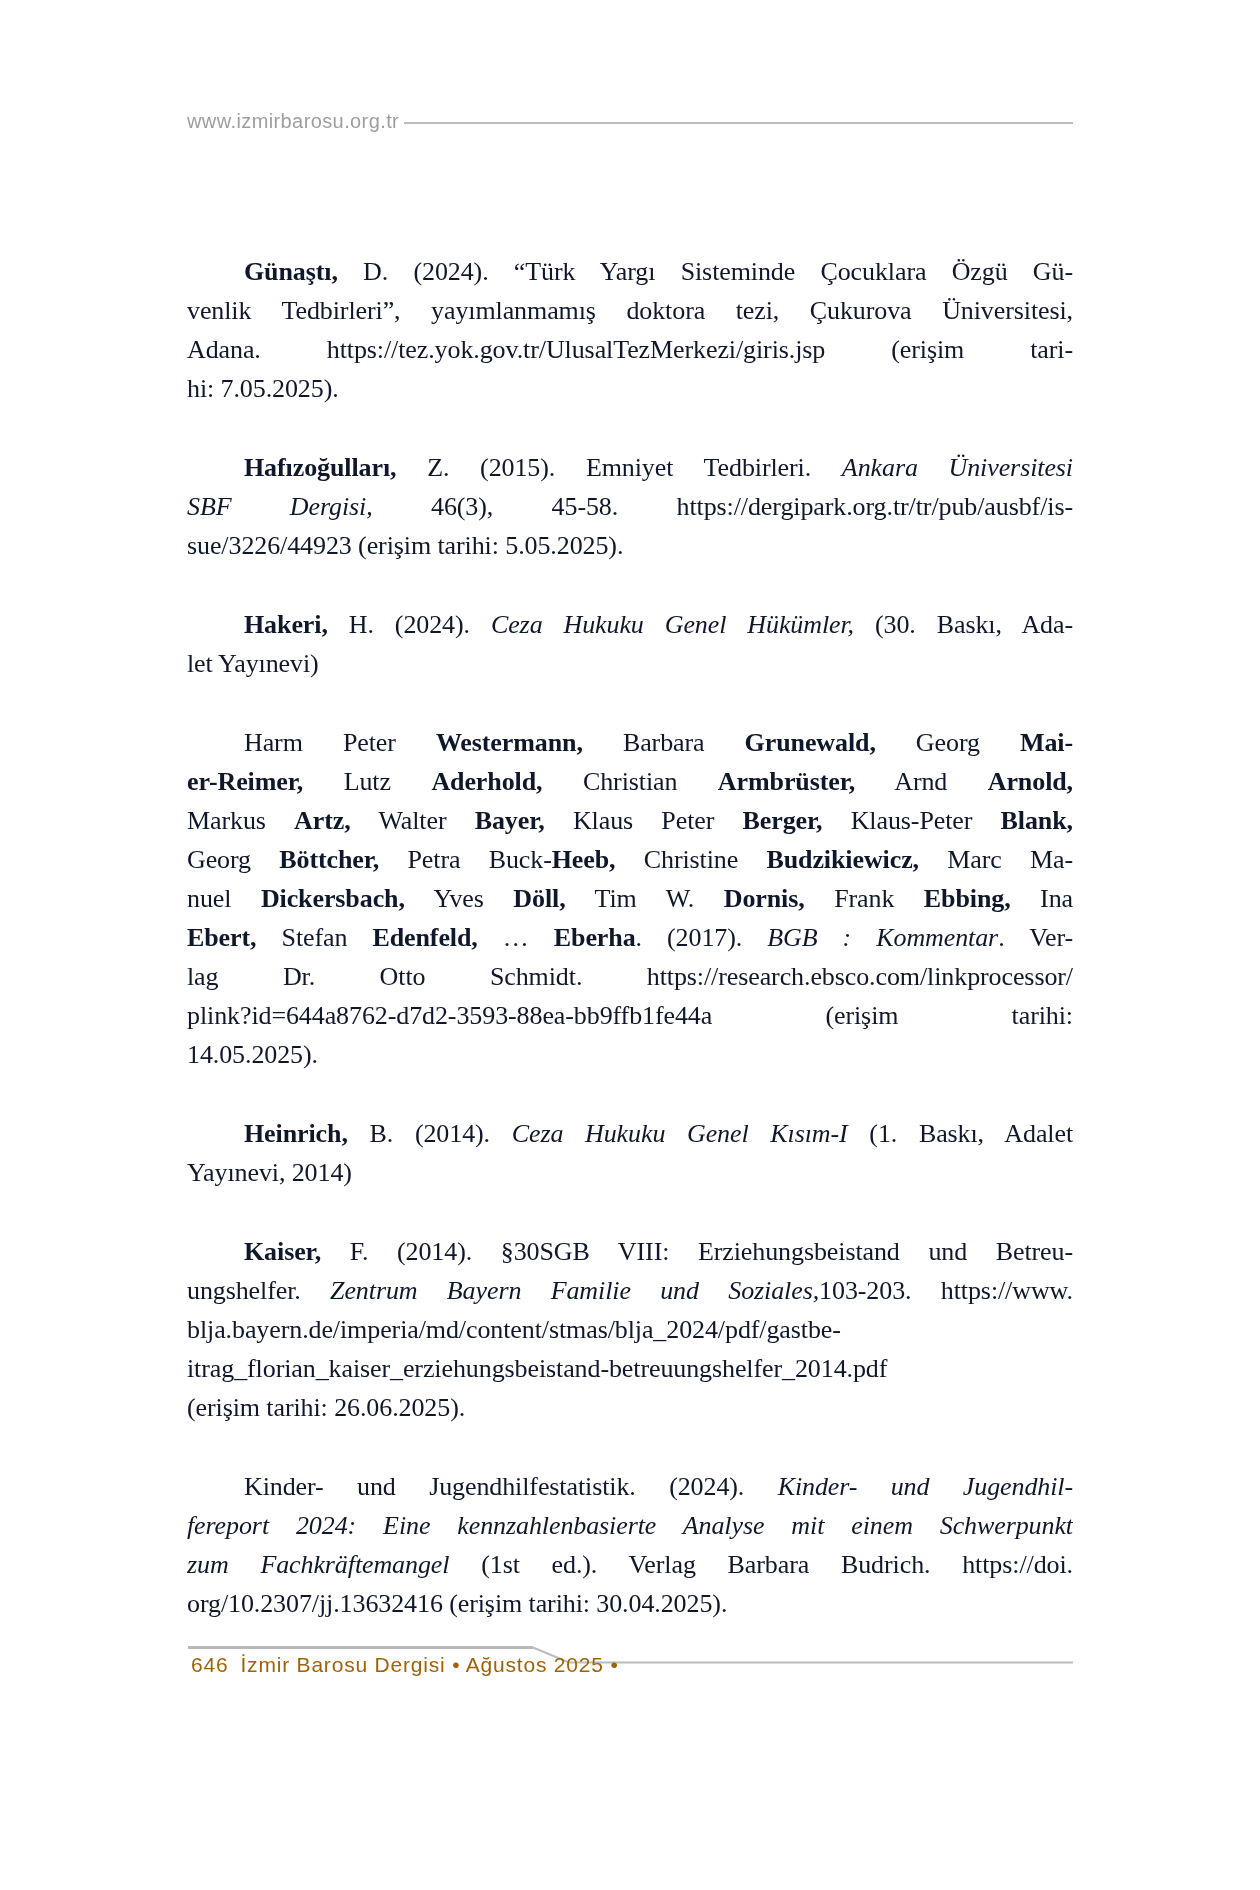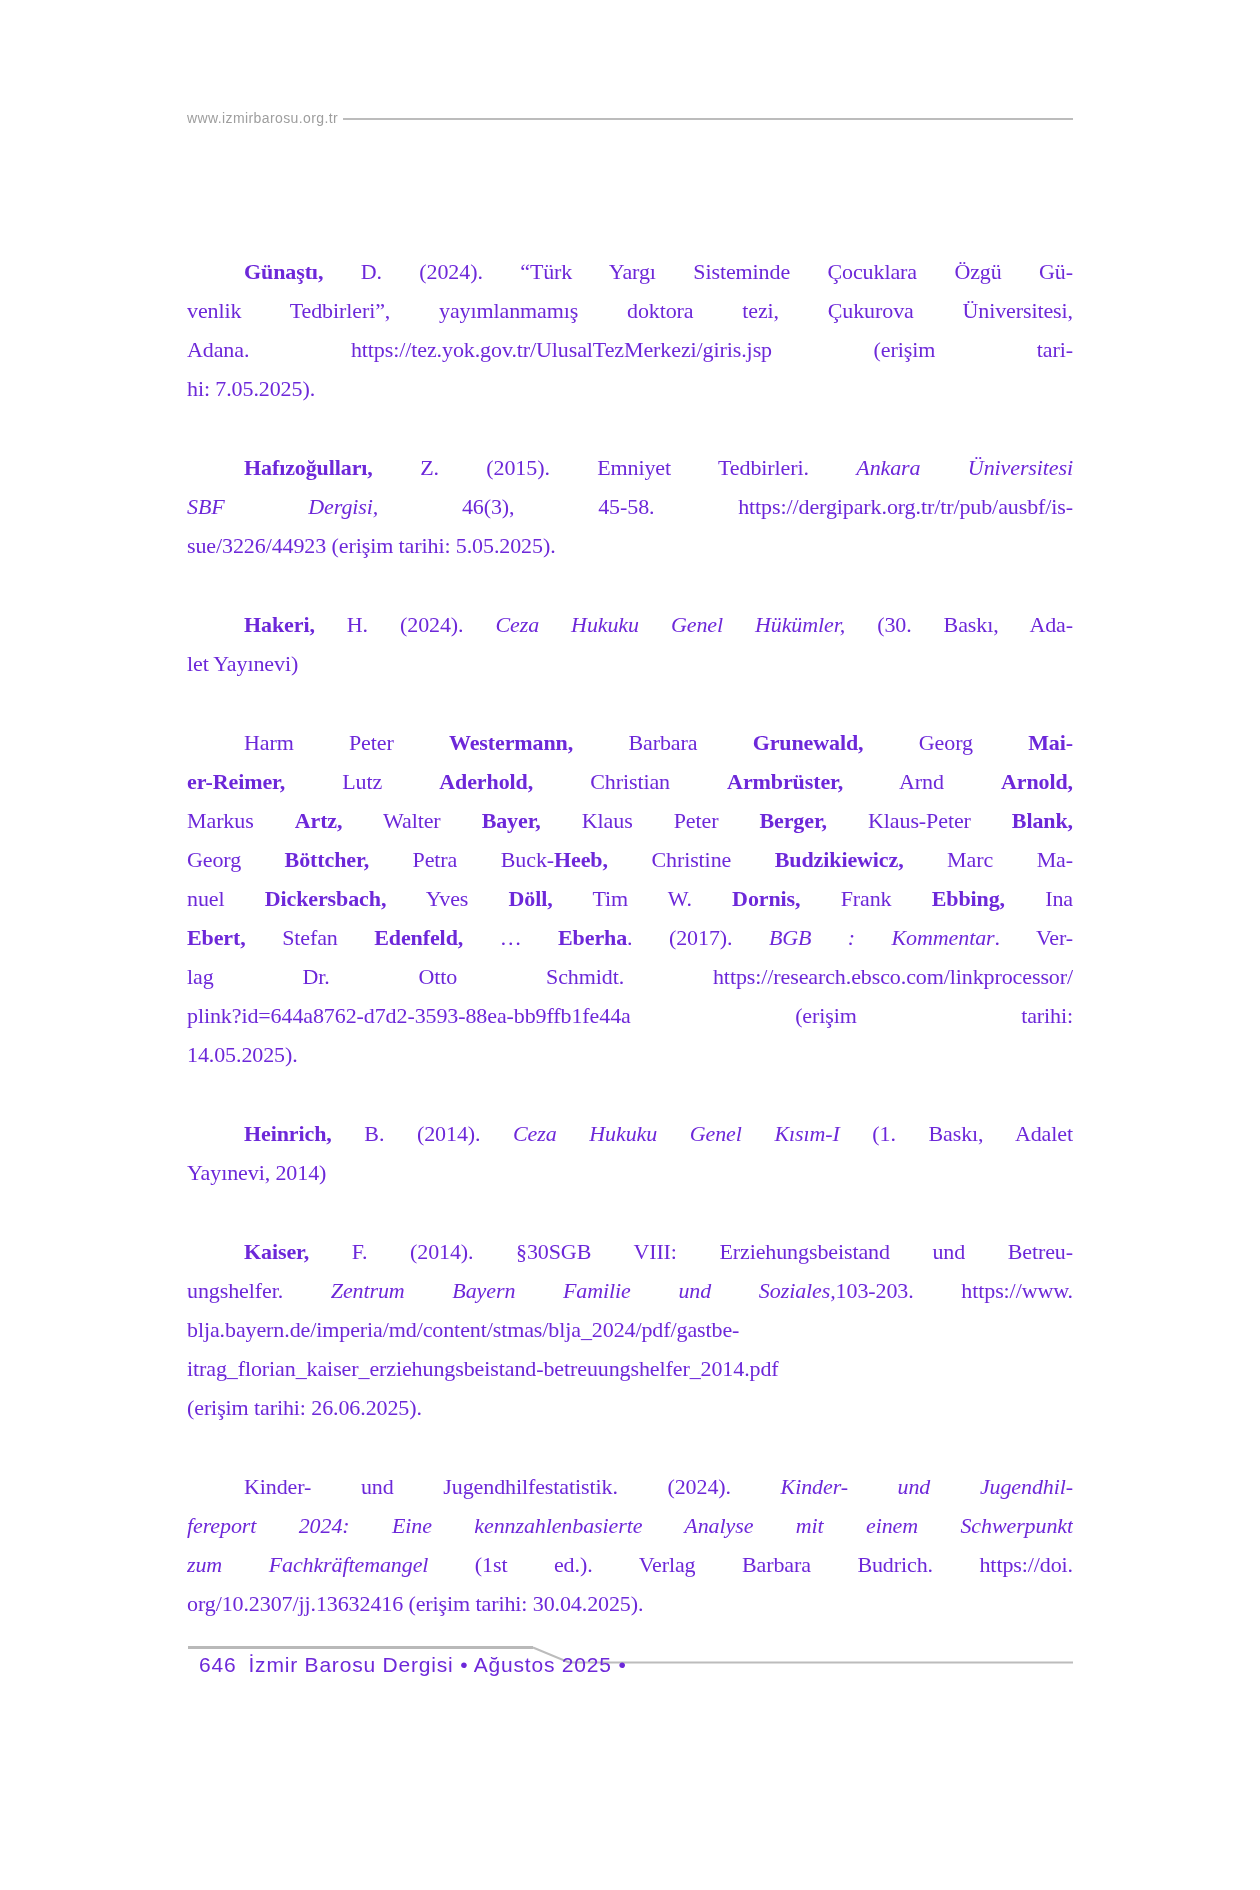--- a/index.html
+++ b/index.html
@@ -9,47 +9,47 @@
     background:#ffffff;
     font-family:"Liberation Serif","DejaVu Serif",serif;
     overflow:hidden;
     margin:0 auto;
   }
   
   .header{
     position:absolute;left:187px;top:110px;width:886px;
     display:flex;align-items:center;
     font-family:"Liberation Sans","DejaVu Sans",sans-serif;
-    font-size:14px;color:#9e9e9e;letter-spacing:.4px;
+    font-size:20px;color:#9e9e9e;letter-spacing:.4px;
   }
   .header-rule{flex:1;height:2px;background:#bcbcbc;margin-left:5px;margin-top:2px;}
   
   .refs{
     position:absolute;left:187px;top:252px;width:886px;
-    font-size:22px;line-height:39px;color:#6d28d9;
+    font-size:26px;line-height:39px;color:#0f172a;
     letter-spacing:-0.1px;
   }
   .ref-entry{margin:0 0 40px 0;}
   .ref-entry:last-child{margin-bottom:12px;}
   .line{
     text-align:justify;text-align-last:justify;
     -moz-text-align-last:justify;
     height:39px;overflow:hidden;
   }
   .line.last{text-align:center;text-align-last:left;-moz-text-align-last:left;}
   .line.first{text-indent:57px;}
   .bold{font-weight:700;}
   .italic{font-style:italic;}
   
   .footer{position:absolute;left:187px;top:1645px;width:886px;height:50px;}
   .footer svg{position:absolute;left:0;top:0;}
   .footer-text{
-    position:absolute;left:12px;top:8px;
+    position:absolute;left:4px;top:8px;
     font-family:"Liberation Sans","DejaVu Sans",sans-serif;
-    font-size:21px;color:#6d28d9;letter-spacing:.8px;
+    font-size:21px;color:#a16207;letter-spacing:.8px;
     white-space:nowrap;
   }
   .footer-text .pageno{margin-right:12px;}
 </style>
 </head>
 <body>
 
 <div class="page">
 
   <div class="header">

